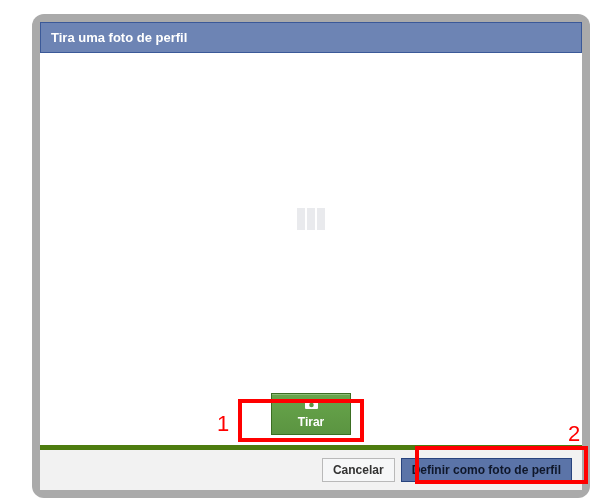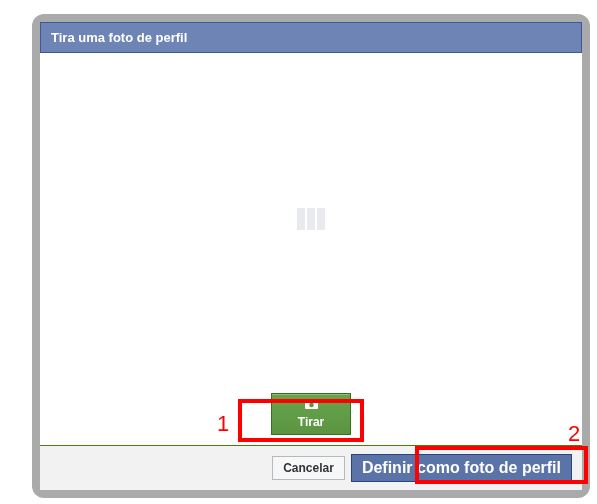--- a/index.html
+++ b/index.html
@@ -78,42 +78,42 @@
   }
   .annot-num {
     position: absolute;
     color: #ff0000;
     font-family: Arial, sans-serif;
     font-size: 22px;
     pointer-events: none;
   }
   .modal-footer {
     background: #f2f2f2;
-    border-top: 1px solid #4d7c0f;
+    border-top: 5px solid #4d7c0f;
     padding: 8px 10px;
     text-align: right;
     display: flex;
     justify-content: flex-end;
     gap: 6px;
     align-items: center;
   }
   .btn-gray {
     background: #f6f7f8;
     border: 1px solid #b9b9b9;
     color: #333;
     font-size: 12px;
     font-weight: bold;
     padding: 4px 10px;
     cursor: pointer;
   }
   .btn-blue {
     background: #5b74a8;
     border: 1px solid #29447e;
-    color: #ffffff;
-    font-size: 16px;
+    color: #0f172a;
+    font-size: 12px;
     font-weight: bold;
     padding: 4px 10px;
     cursor: pointer;
     text-align: right;
   }
   .annot-box-2 {
     position: absolute;
     border: 4px solid #ff0000;
     pointer-events: none;
   }

